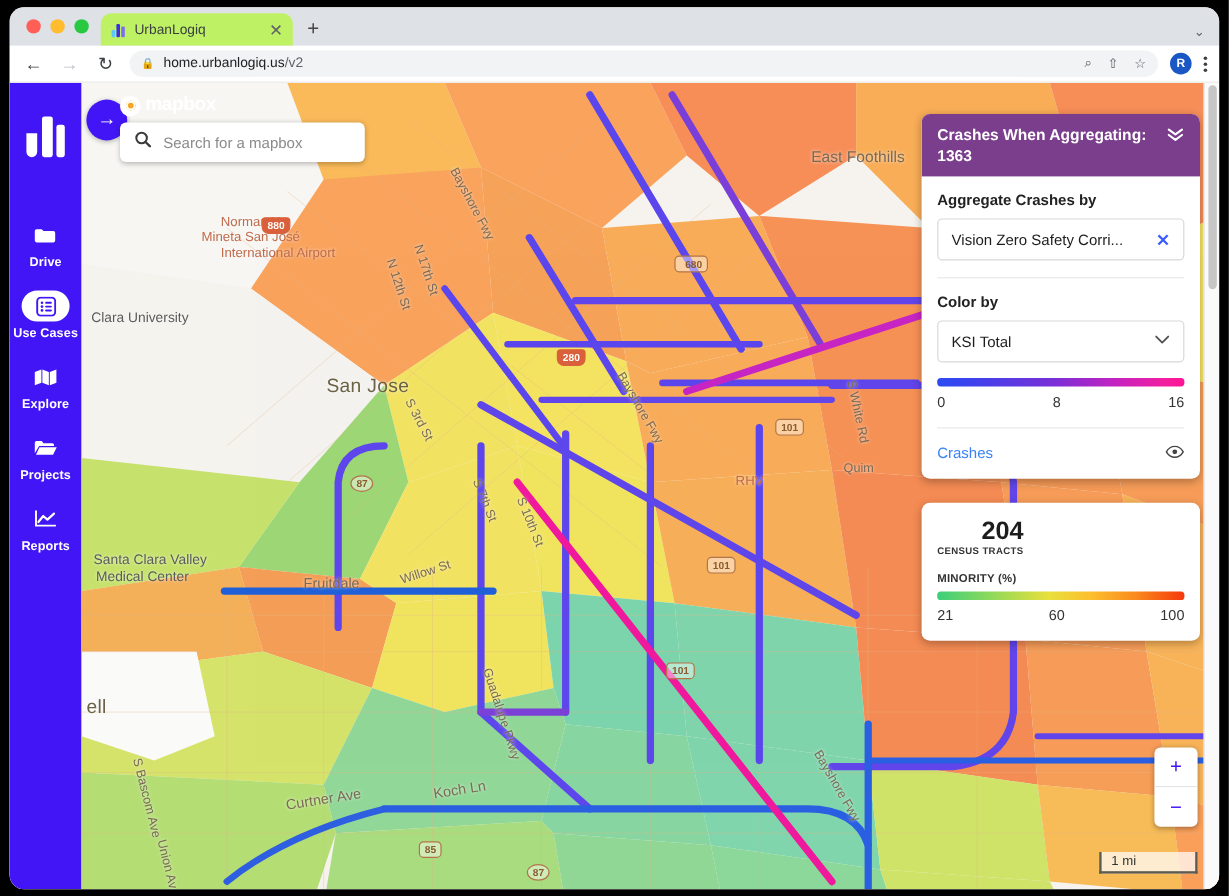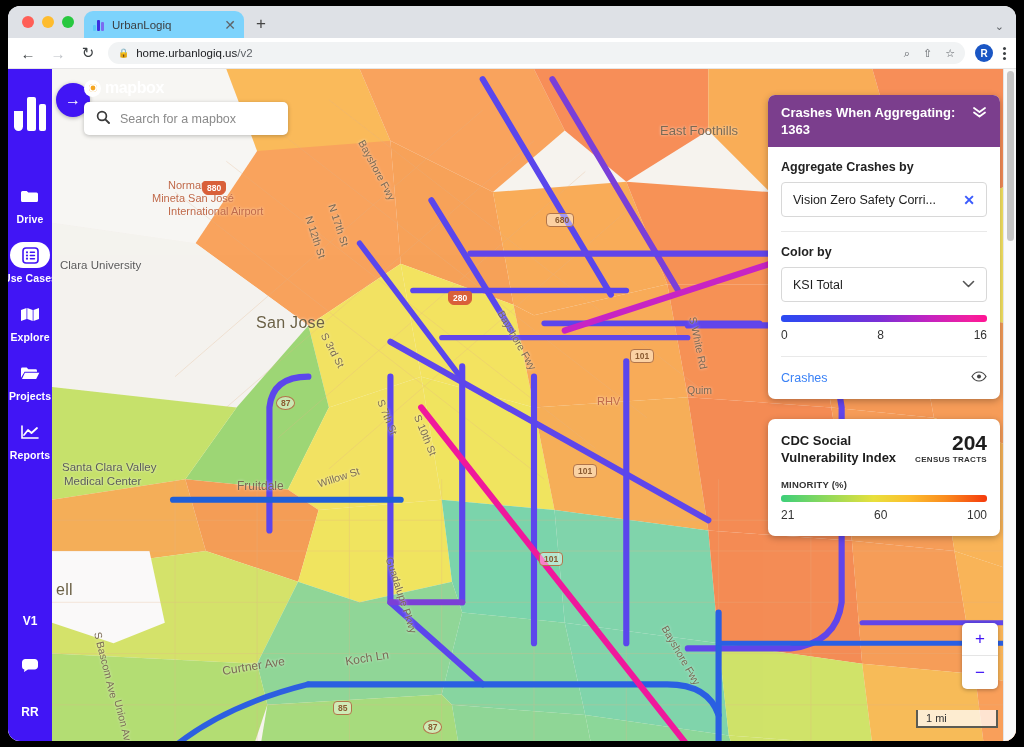--- a/index.html
+++ b/index.html
@@ -18,21 +18,21 @@
 
   
   .tabstrip {
     height: 32px; background: #dee1e6; display: flex; align-items: flex-end;
     padding-left: 10px; flex: none; position: relative;
   }
   .traffic { display: flex; gap: 8px; align-items: center; height: 32px; padding: 0 10px 0 4px; }
   .dot { width: 12px; height: 12px; border-radius: 50%; }
   .dot.r { background: #ff5f57; } .dot.y { background: #febc2e; } .dot.g { background: #28c840; }
   .tab {
-    height: 27px; width: 160px; background: #7dd3fc; border-radius: 9px 9px 0 0;
+    height: 27px; width: 160px; background: #bef264; border-radius: 9px 9px 0 0;
     display: flex; align-items: center; padding: 0 8px; gap: 7px; font-size: 11.5px; color: #3c4043;
   }
   .tab-fav { width: 13px; height: 13px; position: relative; flex: none; }
   .tab-fav i { position: absolute; bottom: 0; width: 3px; background: #4f46e5; border-radius: 1px; }
   .tab-fav i:nth-child(1){ left:1px; height:6px; background:#5ac8fa;}
   .tab-fav i:nth-child(2){ left:5px; height:11px; background:#3b2fe0;}
   .tab-fav i:nth-child(3){ left:9px; height:9px; background:#7b6cf0;}
   .tab-title { flex: 1; white-space: nowrap; overflow: hidden; }
   .tab-close, .newtab { font-size: 14px; color: #5f6368; cursor: default; line-height: 1; }
   .newtab { margin-left: 12px; margin-bottom: 6px; font-size: 17px; color: #444; }
@@ -59,21 +59,21 @@
   }
   .kebab { font-size: 13px; color: #3c4043; letter-spacing: 0; line-height: 4px;
            display:flex; flex-direction:column; gap:2px; align-items:center; }
   .kebab b { width: 3px; height: 3px; border-radius: 50%; background: #3c4043; display:block; }
 
   
   .app { flex: 1; display: flex; position: relative; overflow: hidden; background:#fff; }
 
   
   .sidebar {
-    width: 44px; background: #4115f5; flex: none;
+    width: 60px; background: #4115f5; flex: none;
     display: flex; flex-direction: column; align-items: center;
     padding-top: 18px; color: #fff;
   }
   .logo { width: 36px; height: 44px; position: relative; margin-bottom: 52px; }
   .logo i { position: absolute; bottom: 0; background: #fff; border-radius: 2px; }
   .logo i:nth-child(1){ left: 2px; width: 9px; height: 20px; border-radius: 0 0 5px 5px; }
   .logo i:nth-child(2){ left: 15px; width: 9px; height: 34px; }
   .logo i:nth-child(3){ left: 27px; width: 7px; height: 27px; }
   .navitem {
     width: 68px; display: flex; flex-direction: column; align-items: center;
@@ -291,29 +291,20 @@
       <div class="navitem">
         <span class="navicon">
           <svg width="20" height="16" viewBox="0 0 20 16">
               <path d="M2 2v12h16" fill="none" stroke="#fff" stroke-width="1.6" stroke-linecap="round"></path>
               <path d="M4 11l4-5 3.5 3L17 4" fill="none" stroke="#fff" stroke-width="1.8" stroke-linecap="round" stroke-linejoin="round"></path>
             </svg>
         </span>
         <span class="navlabel">Reports</span>
       </div>
 
-      <div class="sb-bottom">
-        <span class="sb-v1">V1</span>
-        <span class="sb-chat">
-          <svg width="18" height="15" viewBox="0 0 18 15">
-              <path d="M1 4.2C1 2.4 2.5 1 4.3 1h9.4C15.5 1 17 2.4 17 4.2v4.1c0 1.8-1.5 3.2-3.3 3.2H7l-4 2.6.4-2.6h-.1C1.8 11.3 1 10 1 8.3z" fill="#fff"></path>
-            </svg>
-        </span>
-        <span class="sb-rr">RR</span>
-      </div>
     </div>
 
     <div class="map">
       <svg class="map-canvas" viewBox="0 0 940 680" preserveAspectRatio="none">
         <defs>
           <linearGradient id="ln" x1="0" y1="0" x2="1" y2="1">
             <stop offset="0%" stop-color="#3c4ef0"></stop>
               <stop offset="100%" stop-color="#7b3fd0"></stop>
           </linearGradient>
         </defs>
@@ -512,24 +503,20 @@
                   </svg>
               </span>
             </div>
           </div>
         </div>
 
         <div class="panel">
           <div class="panel-body">
             <div class="ctx-row">
               <div>
-                <div class="ctx-name">CDC Social</div>
-                <div class="ctx-name">Vulnerability Index</div>
-              </div>
-              <div>
                 <div class="ctx-num">204</div>
                 <div class="ctx-unit">CENSUS TRACTS</div>
               </div>
             </div>
             <div class="ctx-sub">MINORITY (%)</div>
             <div class="gradient minority"></div>
             <div class="scale-row">
               <span>21</span>
               <span>60</span>
               <span>100</span>

